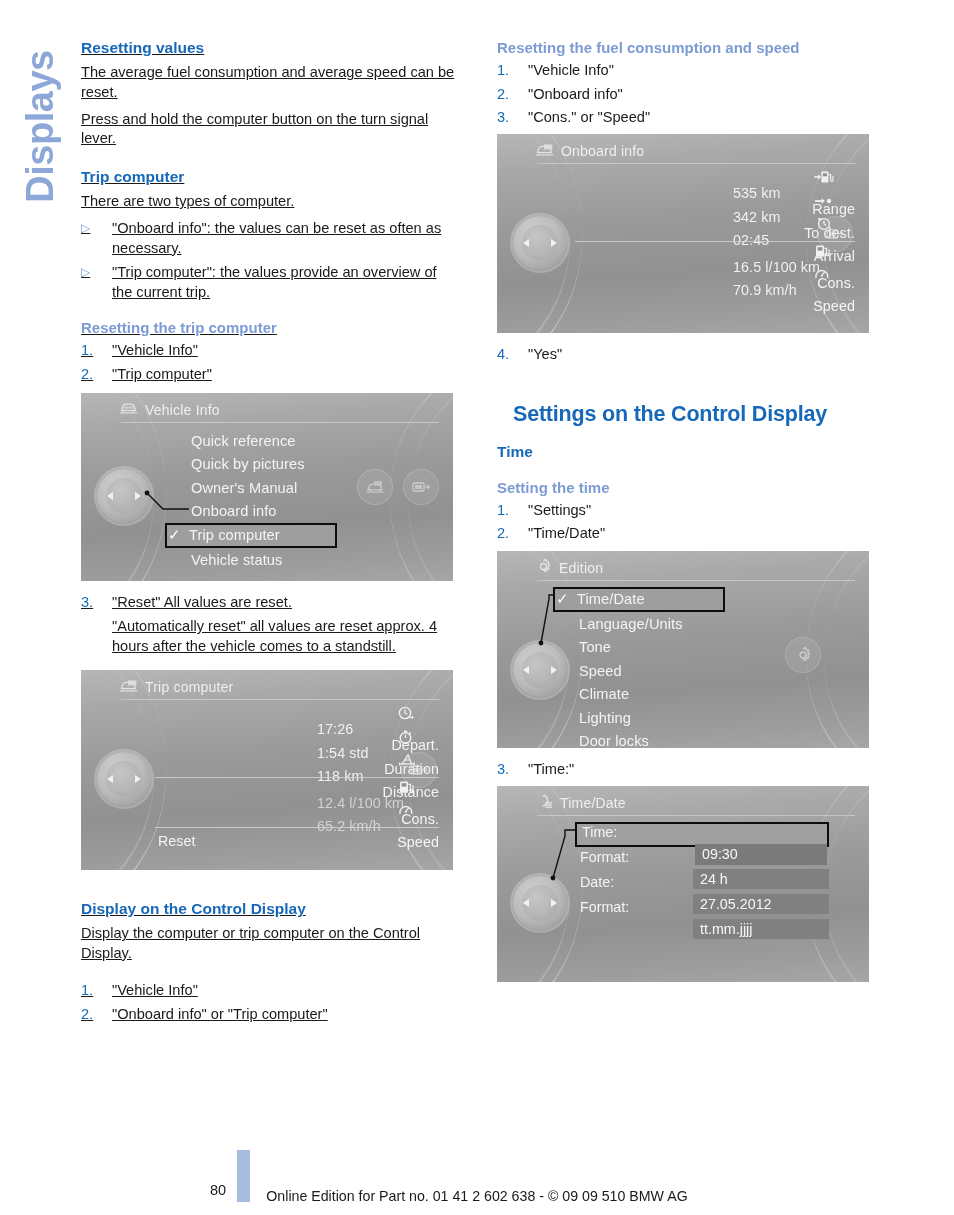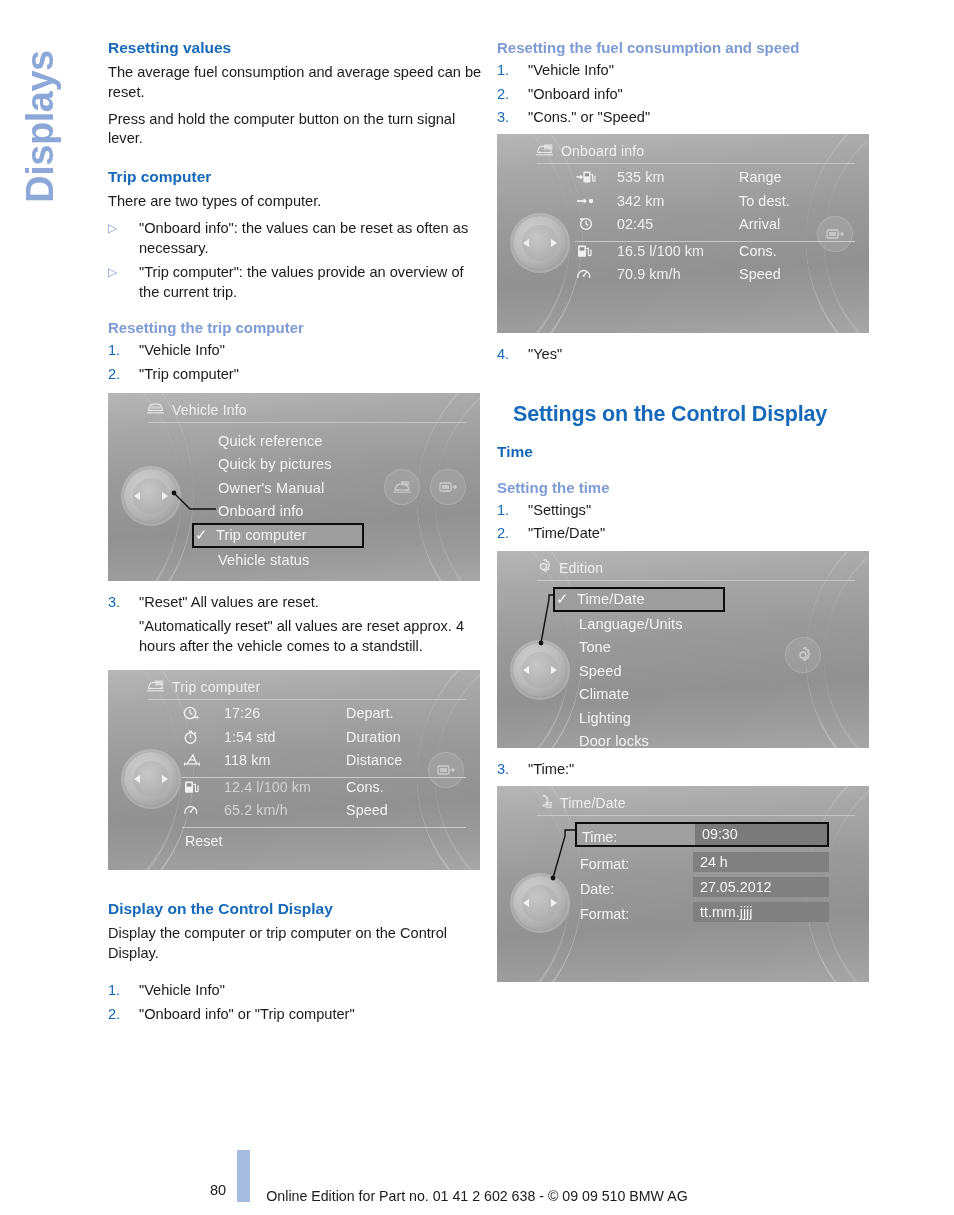--- a/index.html
+++ b/index.html
@@ -37,21 +37,21 @@
     letter-spacing: -0.5px;
     white-space: nowrap;
   }
 
   
   .col {
     position: absolute;
     top: 38px;
     width: 375px;
   }
-  .col-left  { left: 108px; }
+  .col-left  { left: 81px; text-decoration: underline; }
   .col-right { left: 497px; }
 
   
   h1.h-major {
     font-size: 21.5px;
     font-weight: bold;
     color: #1668b8;
     margin: 0 0 13px 16px;
     line-height: 1.3;
     letter-spacing: -0.2px;
@@ -286,22 +286,23 @@
 
   
   .data-table {
     position: absolute;
     left: 74px;
     top: 35px;
     right: 14px;
   }
   .data-row {
     display: flex;
-    align-items: flex-start;
+    align-items: flex-end;
     height: 23.5px;
+    flex-direction: column;
   }
   .dr-icon {
     width: 42px;
     flex-shrink: 0;
     display: flex;
     align-items: center;
     justify-content: flex-start;
   }
   .dr-value {
     width: 122px;
@@ -331,21 +332,21 @@
 
   
   .form-table {
     position: absolute;
     left: 78px;
     top: 36px;
     right: 40px;
   }
   .form-row {
     display: flex;
-    align-items: flex-end;
+    align-items: flex-start;
     height: 23.5px;
     margin-bottom: 1.5px;
     box-sizing: border-box;
   }
   .form-row.sel {
     border: 2px solid #0d0d0d;
     background: #a0a0a0;
     height: 25px;
   }
   .fr-label {

